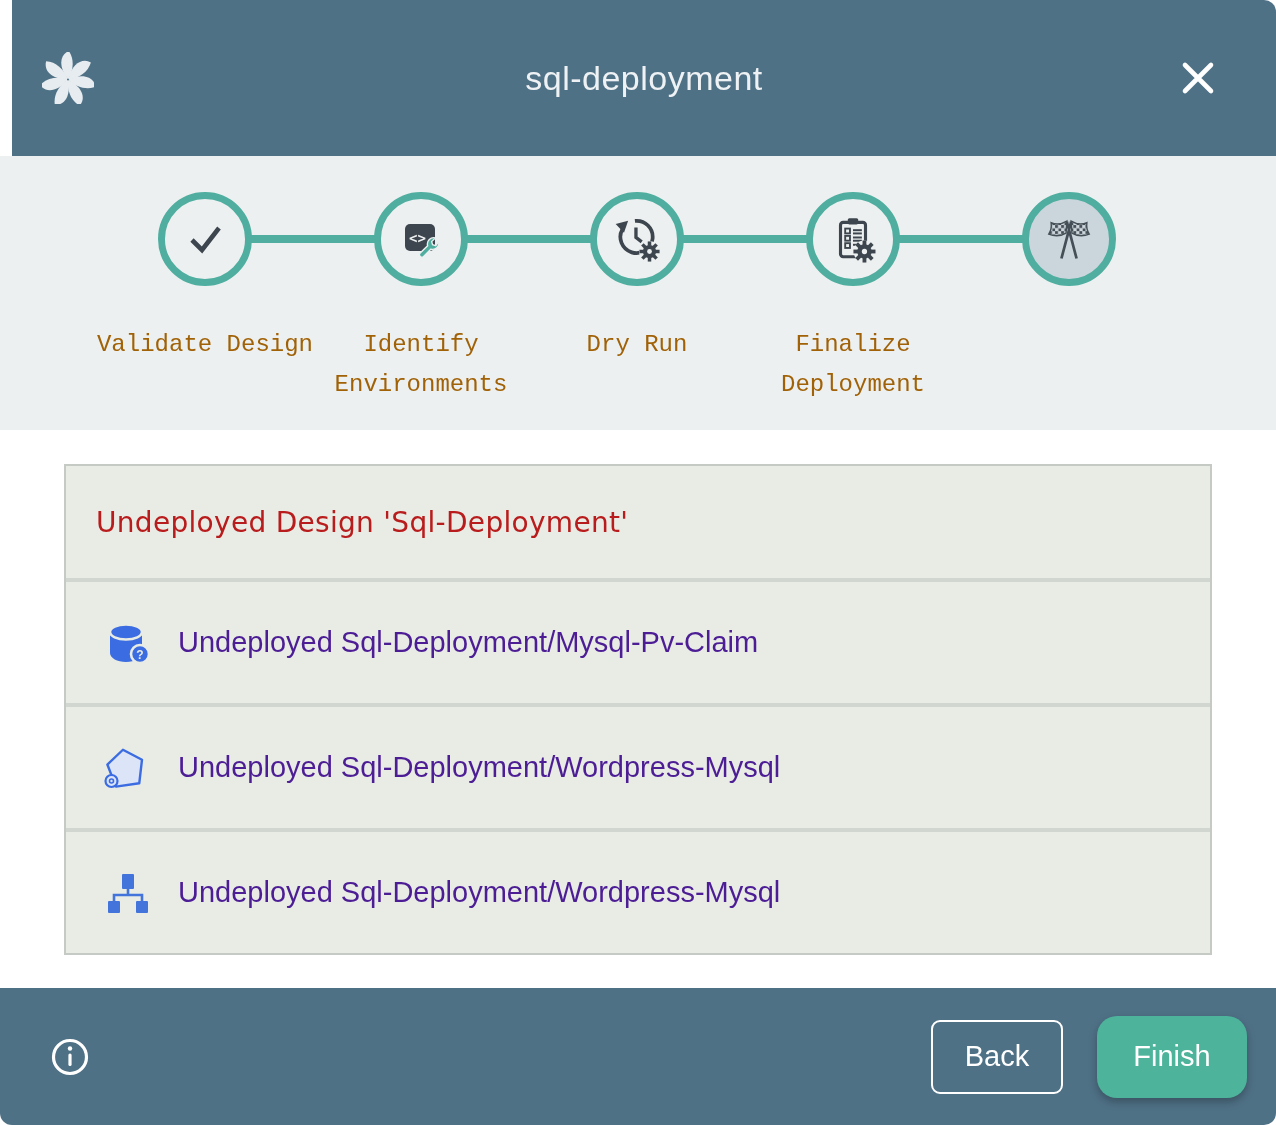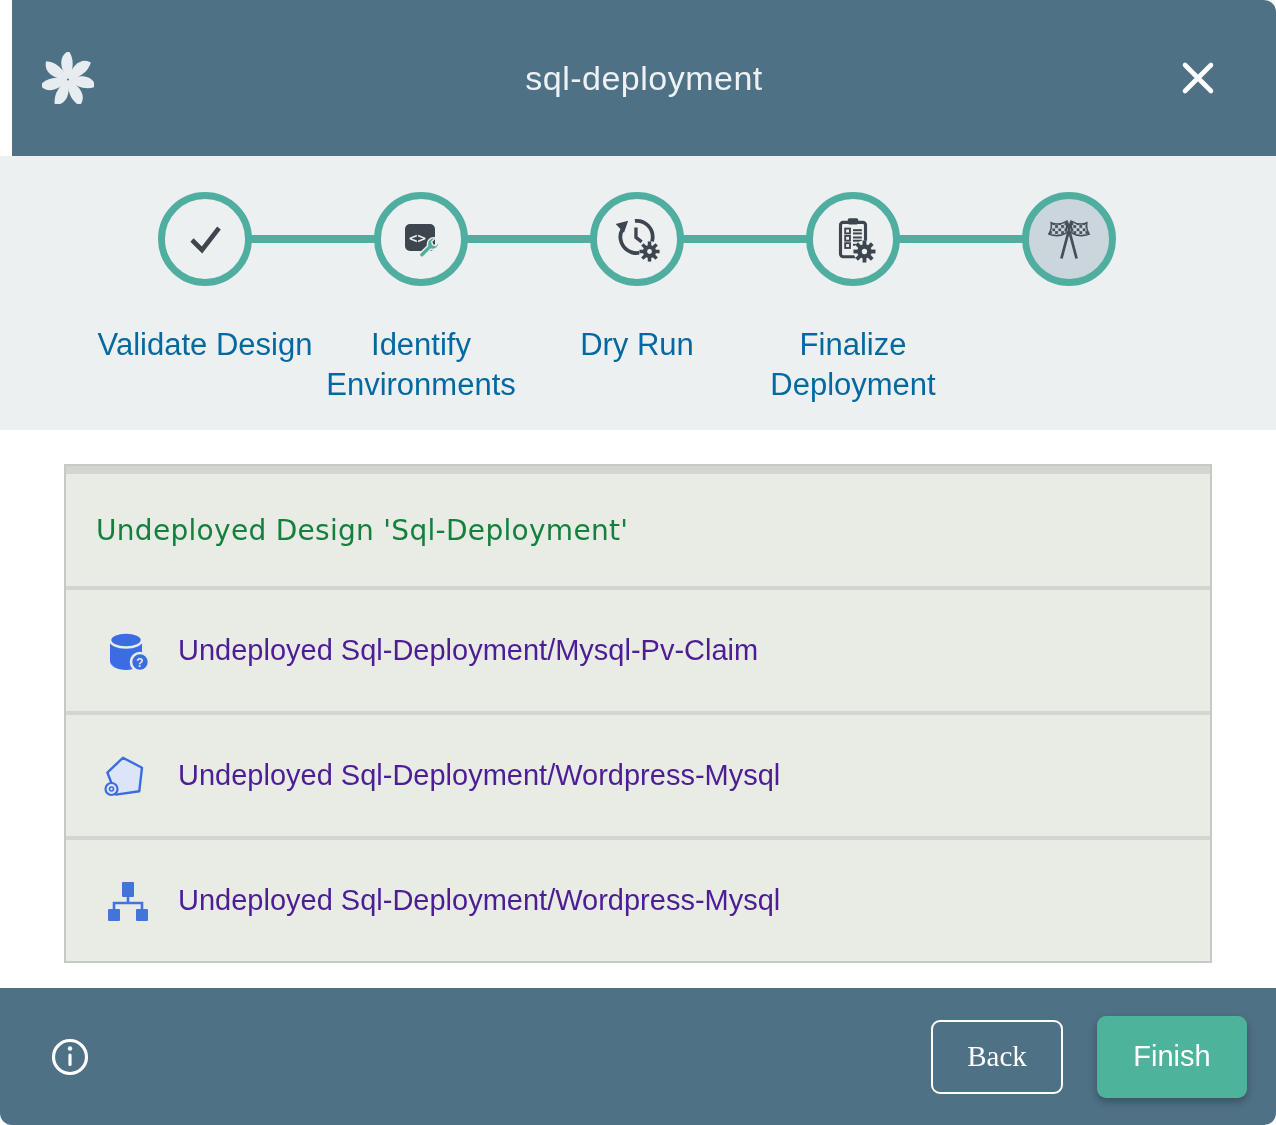--- a/index.html
+++ b/index.html
@@ -16,50 +16,50 @@
   .hdr .close { position:absolute; right:56px; top:56px; width:44px; height:44px; cursor:pointer; }
 
   
   .stepper { position:relative; height:274px; background:#edf0f1; }
   .track { position:absolute; left:205px; width:864px; top:79px; height:8px; background:#4fae9f; }
   .step-circle { position:absolute; top:36px; width:94px; height:94px; border-radius:50%;
                  border:7px solid #4fae9f; background:#edf0f1;
                  display:flex; align-items:center; justify-content:center; cursor:pointer; }
   .step-circle.current { background:#cbd6dc; }
   .step-label { position:absolute; top:169px; width:240px; text-align:center;
-                font-size:31px; line-height:40px; color:#0369a1; }
+                font-size:24px; line-height:40px; color:#a16207;font-family:Liberation Mono, monospace; }
   .c1 { left:158px; } .l1 { left:85px; }
   .c2 { left:374px; } .l2 { left:301px; }
   .c3 { left:590px; } .l3 { left:517px; }
   .c4 { left:806px; } .l4 { left:733px; }
   .c5 { left:1022px; } .l5 { left:949px; }
 
   
   .main { position:relative; height:558px; background:#fff; }
   .list { position:absolute; left:64px; top:34px; width:1148px;
           background:#d2d6d0; border:2px solid #c6cac4;
           display:flex; flex-direction:column; gap:4px; }
   .list-header { height:112px; background:#e9ece5; display:flex; align-items:center;
-                 padding-left:30px; font-size:28px; color:#15803d;
-                 font-family:"DejaVu Sans", sans-serif; letter-spacing:.3px;margin-top:8px; }
+                 padding-left:30px; font-size:28px; color:#b91c1c;
+                 font-family:"DejaVu Sans", sans-serif; letter-spacing:.3px; }
   .list-row { height:121px; background:#e9ece5; display:flex; align-items:center;
               padding-left:36px; }
   .row-icon { width:48px; height:48px; margin-right:28px; flex:0 0 48px; }
   .row-text { font-size:29px; color:#4c1d95; }
 
   
   .ftr { position:relative; height:137px; background:#4f7186;
          display:flex; align-items:center; }
   .ftr .info { margin-left:50px; width:40px; height:40px; cursor:pointer; }
   .ftr .spacer { flex:1; }
   .btn-back { width:132px; height:74px; background:transparent; border:2px solid #fff;
               border-radius:9px; color:#fff; font-size:29px; cursor:pointer;
-              font-family:Liberation Serif, serif; margin-right:34px; }
+              font-family:Liberation Sans, sans-serif; margin-right:34px; }
   .btn-finish { width:150px; height:82px; background:#4db39b; border:none;
-                border-radius:9px; color:#fff; font-size:29px; cursor:pointer;
+                border-radius:20px; color:#fff; font-size:29px; cursor:pointer;
                 font-family:"Liberation Sans", sans-serif; margin-right:29px;
                 box-shadow:0 4px 8px rgba(0,0,0,.28); }
 </style>
 </head>
 <body>
 
 <svg width="0" height="0" style="position:absolute">
   <defs>
     <g id="gear">
       <g fill="#3d464e">

